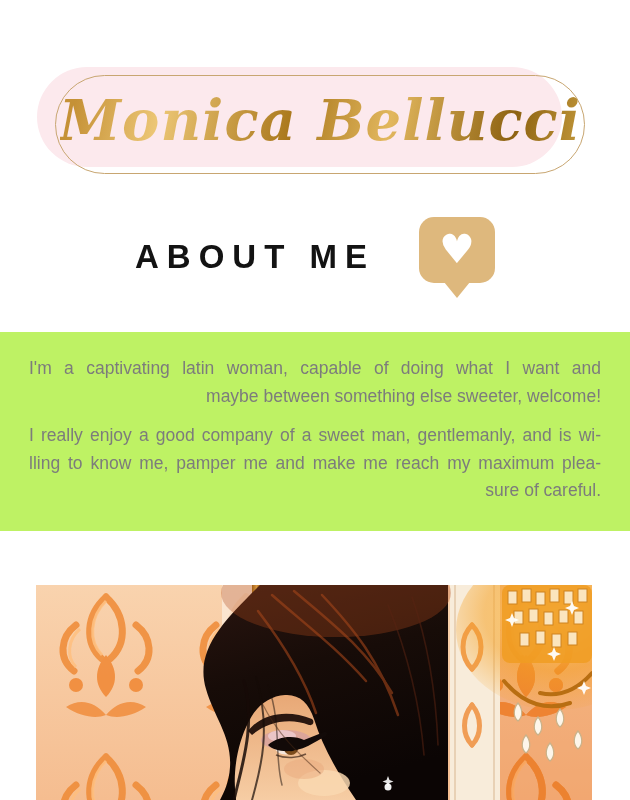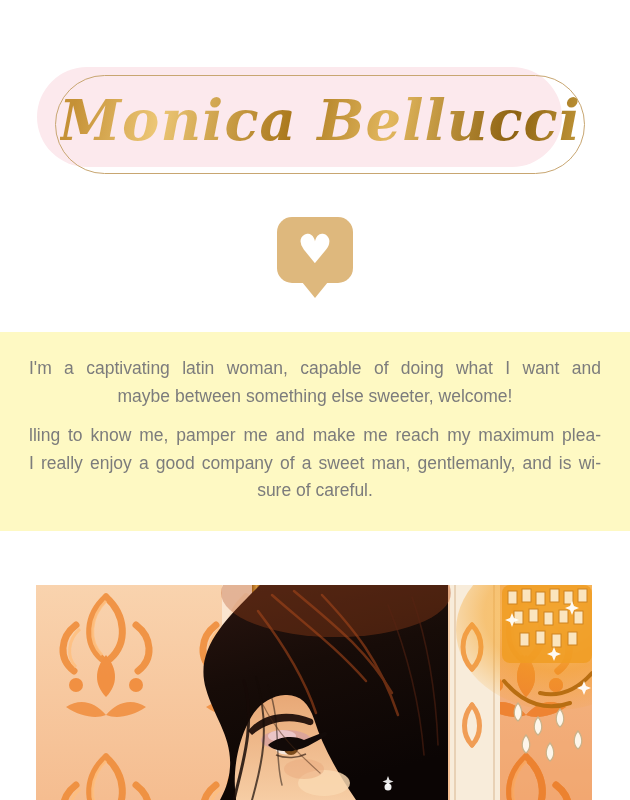--- a/index.html
+++ b/index.html
@@ -44,57 +44,58 @@
     width:0;height:0;border:13px solid transparent;border-top:16px solid #deb87d;
     border-bottom:0;
   }
   .heart-glyph{
     color:#ffffff;font-size:40px;line-height:1;
     font-family:"DejaVu Sans",sans-serif;margin-top:-2px;
   }
   
   .bio-box{
     position:absolute;left:0;top:332px;width:630px;height:199px;
-    background:#fef9c3;
+    background:#bef264;
   }
   .bio-inner{
     width:572px;margin:0 auto;padding-top:23px;
     color:#7c7c7c;font-size:17.5px;line-height:27.5px;
   }
   .bio-par{margin:0 0 12px 0;}
   .jline{text-align:justify;text-align-last:justify;}
-  .cline{text-align:center;}
+  .cline{text-align:right;}
   
   .photo-wrap{
     position:absolute;left:36px;top:585px;width:556px;height:215px;overflow:hidden;
   }
   .photo-wrap svg{display:block;}
 </style>
 </head>
 <body>
 
 <div class="pill"></div>
 <div class="pill-outline"></div>
 <div class="profile-name">Monica Bellucci</div>
 
 <div class="about-row">
+  <h1 class="about-title">ABOUT ME</h1>
   <div class="heart-bubble">
     <span class="heart-glyph">♥</span>
   </div>
 </div>
 
 <div class="bio-box">
   <div class="bio-inner">
     <div class="bio-par">
       <div class="jline">I'm a captivating latin woman, capable of doing what I want and</div>
       <div class="cline">maybe between something else sweeter, welcome!</div>
     </div>
     <div class="bio-par">
+      <div class="jline">I really enjoy a good company of a sweet man, gentlemanly, and is wi-</div>
       <div class="jline">lling to know me, pamper me and make me reach my maximum plea-</div>
-      <div class="jline">I really enjoy a good company of a sweet man, gentlemanly, and is wi-</div>
       <div class="cline">sure of careful.</div>
     </div>
   </div>
 </div>
 
 <div class="photo-wrap">
   <svg width="556" height="215" viewBox="0 0 556 215" xmlns="http://www.w3.org/2000/svg">
     <defs>
       <linearGradient id="wallg" x1="0" y1="0" x2="0" y2="1">
         <stop offset="0" stop-color="#f9d3ae"></stop>

